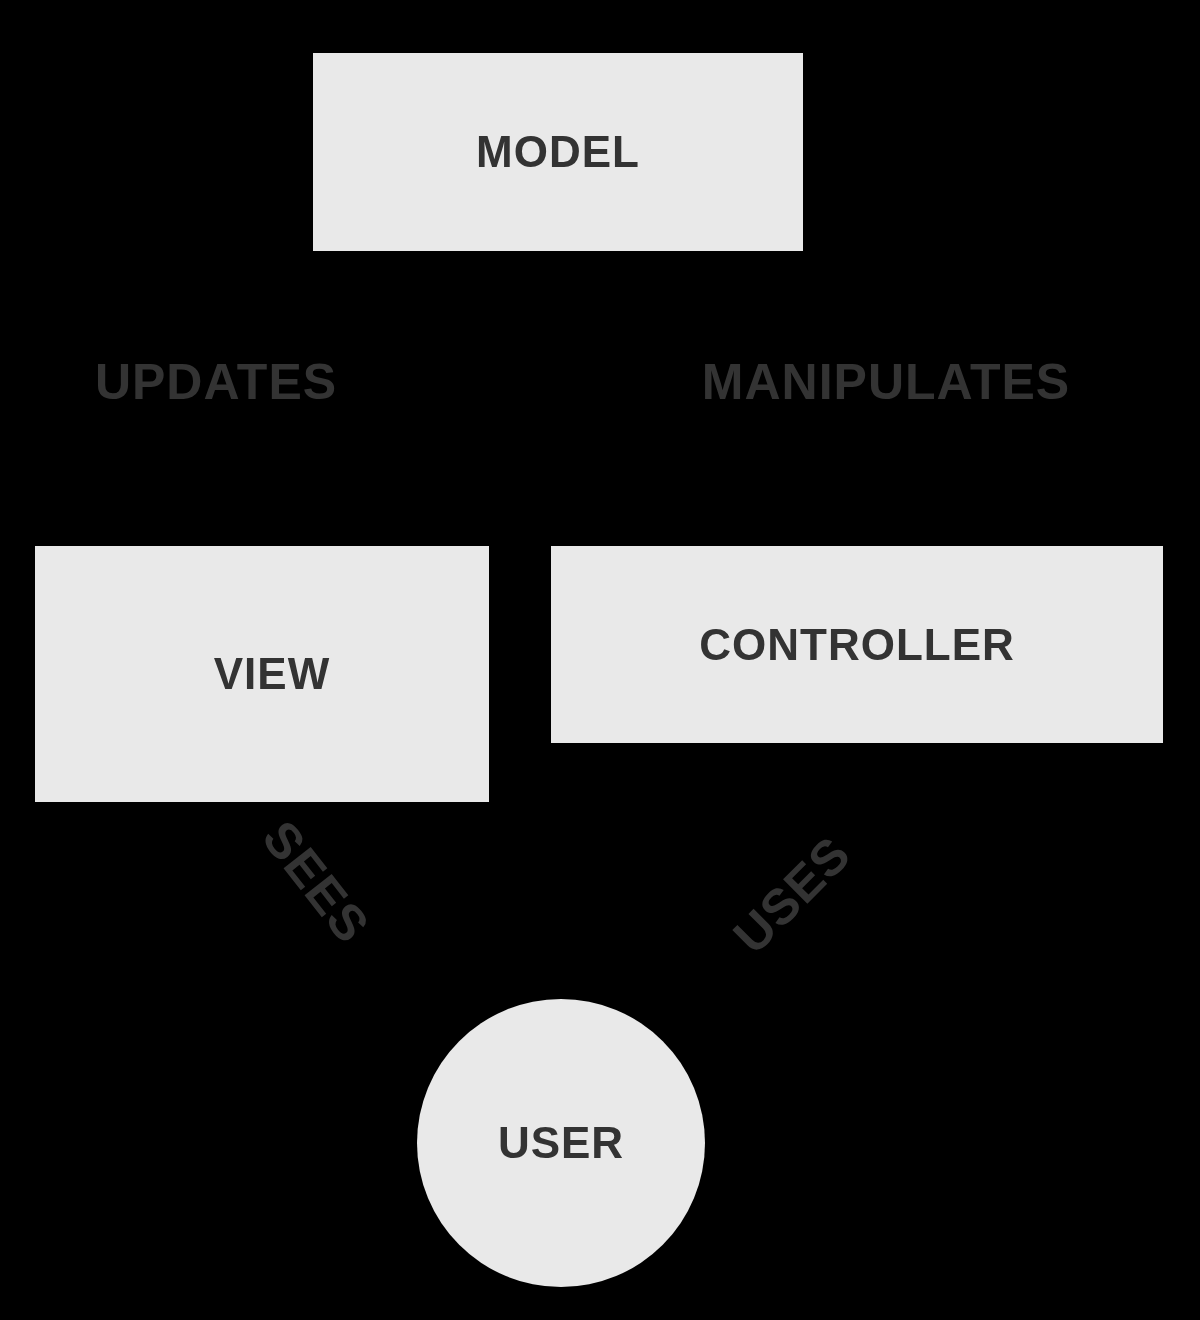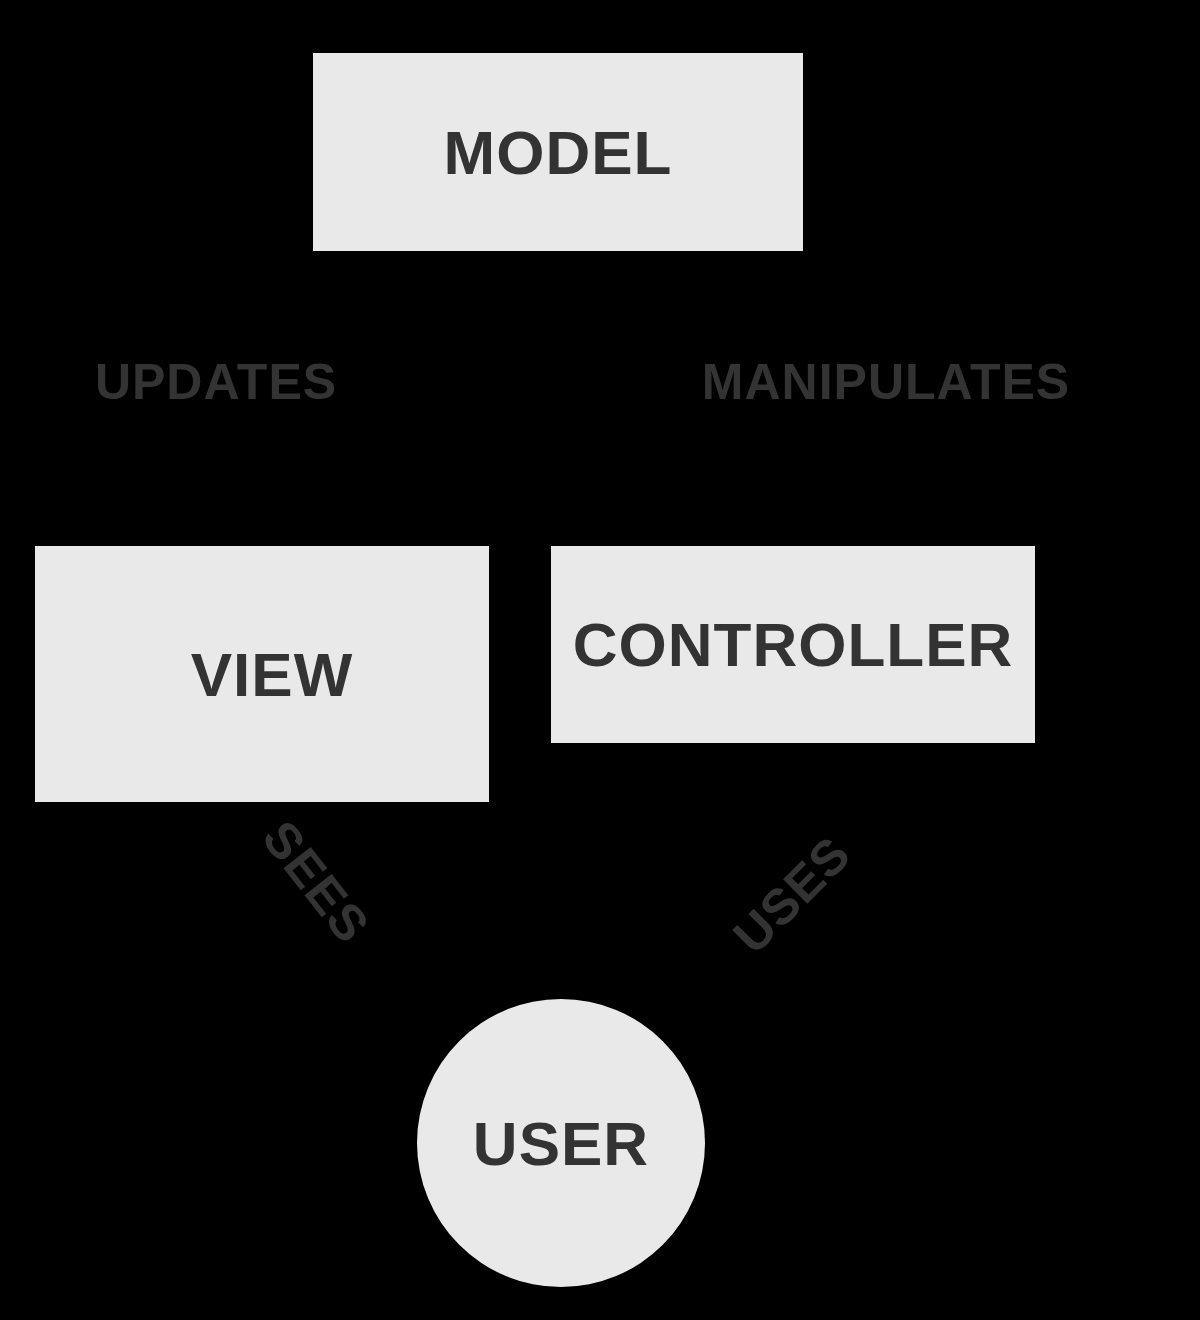--- a/index.html
+++ b/index.html
@@ -23,27 +23,27 @@
     background: var(--background);
   }
   .node {
     position: absolute;
     background: var(--node-fill);
     color: var(--node-text);
     display: flex;
     align-items: center;
     justify-content: center;
     font-weight: bold;
-    font-size: 62px;
+    font-size: 44px;
     letter-spacing: 1px;
     white-space: nowrap;
   }
   .node-model      { left: 313px; top: 53px;  width: 490px; height: 198px; }
   .node-view       { left: 35px;  top: 546px; width: 454px; height: 256px; padding-left: 20px; }
-  .node-controller { left: 551px; top: 546px; width: 484px; height: 197px; }
+  .node-controller { left: 551px; top: 546px; width: 612px; height: 197px; }
   .node-user {
     left: 417px; top: 999px;
     width: 288px; height: 288px;
     border-radius: 50%;
   }
   .edge-label {
     position: absolute;
     color: var(--edge-text);
     font-weight: bold;
     font-size: 50px;

